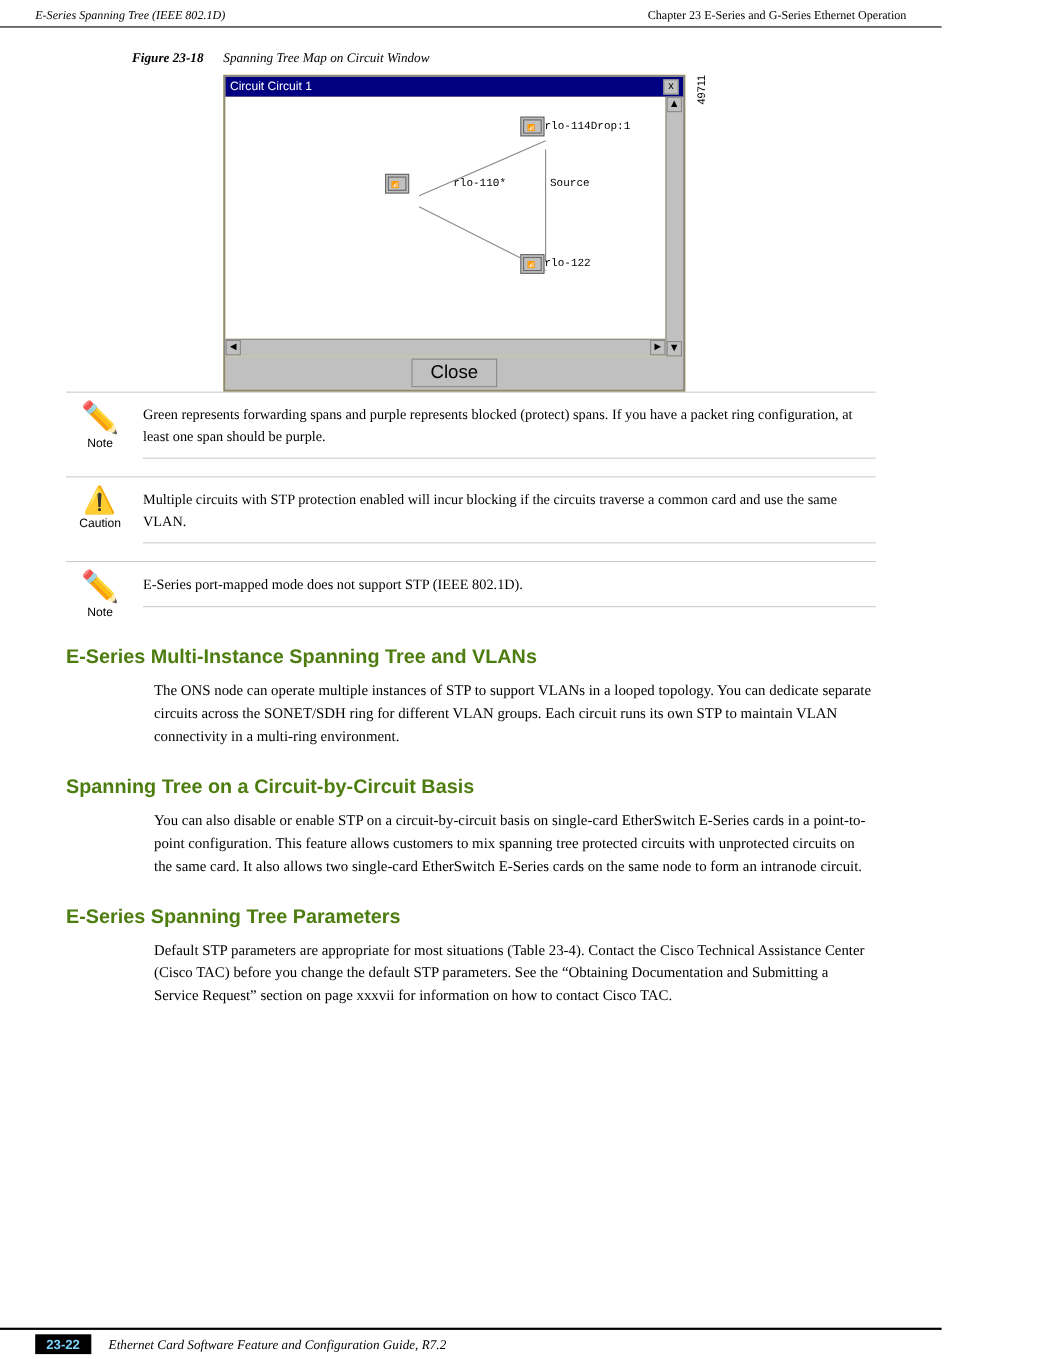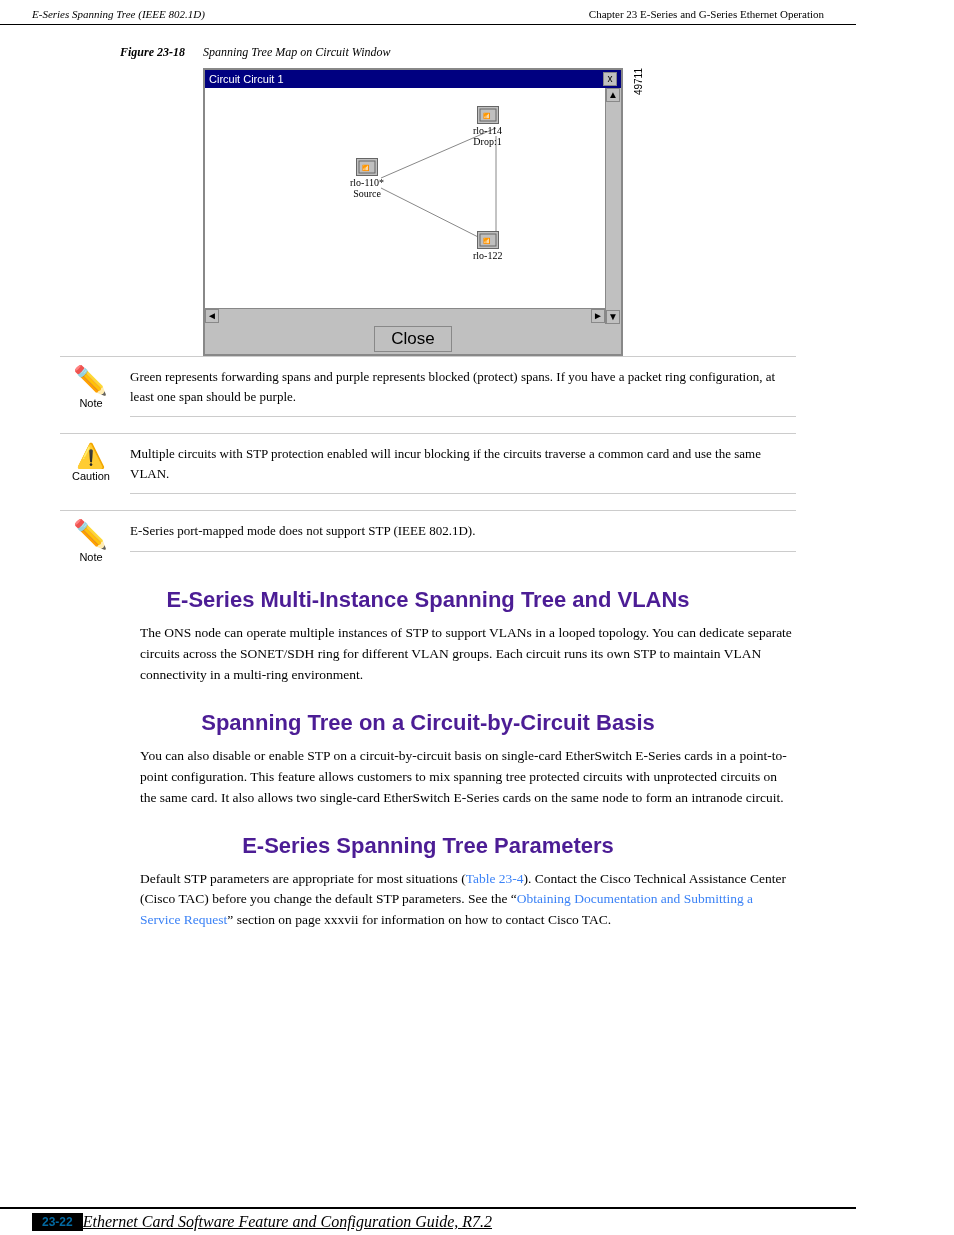--- a/index.html
+++ b/index.html
@@ -122,24 +122,24 @@
     }
     .circuit-footer button {
       padding: 2px 16px;
       font-size: 17px;
       background: #c0c0c0;
       border: 1px solid #888;
     }
     .node-icon {
       position: absolute;
       display: flex;
-      flex-direction: column;
+      flex-direction: row;
       align-items: center;
       font-size: 10px;
-      font-family: Liberation Serif, serif;
+      font-family: Liberation Mono, monospace;
     }
     .node-icon .icon-img {
       width: 22px;
       height: 18px;
       background: #c0c0c0;
       border: 1px solid #666;
       display: flex;
       align-items: center;
       justify-content: center;
       font-size: 8px;
@@ -191,65 +191,63 @@
       border-bottom: 1px solid #ccc;
     }
     .admonition-text p {
       margin: 0;
       line-height: 1.5;
     }
 
     
     .section-heading {
       font-family: Arial, Helvetica, sans-serif;
-      font-size: 22px;
+      font-size: 18px;
       font-weight: bold;
-      color: #4c1d95;
+      color: #4d7c0f;
       margin-top: 24px;
       margin-bottom: 10px;
-      text-align: center;
     }
 
     
     .body-text {
       font-size: 13.5px;
       line-height: 1.55;
       margin-bottom: 14px;
       margin-left: 80px;
     }
 
     .body-text a, .link {
-      color: #3b82f6;
+      color: #000000;
       text-decoration: none;
     }
 
     
     .page-footer {
       position: absolute;
       bottom: 0;
       left: 0;
       right: 0;
       border-top: 2px solid #000;
       display: flex;
       align-items: center;
       padding: 4px 32px;
     }
     .page-footer .page-num-box {
       background: #000;
-      color: #0369a1;
+      color: #7dd3fc;
       font-size: 12px;
       font-weight: bold;
       font-family: Arial, sans-serif;
       padding: 2px 10px;
-      margin-right: 0;
+      margin-right: 16px;
     }
     .page-footer .footer-text {
-      font-size: 16px;
+      font-size: 12px;
       font-style: italic;
-      text-decoration: underline;
     }
 
     .figure-row {
       display: flex;
       align-items: flex-start;
       justify-content: center;
       position: relative;
     }
     .annotation-col {
       width: 30px;
@@ -307,21 +305,21 @@
               <div class="icon-img">
                 <svg width="18" height="14" viewBox="0 0 18 14">
                     <rect x="1" y="1" width="16" height="12" fill="#c0c0c0" stroke="#666" stroke-width="1"></rect>
                     <text x="4" y="10" font-size="6" fill="#333">📶</text>
                   </svg>
               </div>
               <span>rlo-114</span>
               <span>Drop:1</span>
             </div>
 
-            <div class="node-icon" style="left:145px;top:70px;">
+            <div class="node-icon" style="left:145px;top:70px;gap:40px;">
               <div class="icon-img">
                 <svg width="18" height="14" viewBox="0 0 18 14">
                     <rect x="1" y="1" width="16" height="12" fill="#c0c0c0" stroke="#666" stroke-width="1"></rect>
                     <text x="4" y="10" font-size="6" fill="#333">📶</text>
                   </svg>
               </div>
               <span>rlo-110*</span>
               <span>Source</span>
             </div>
 

